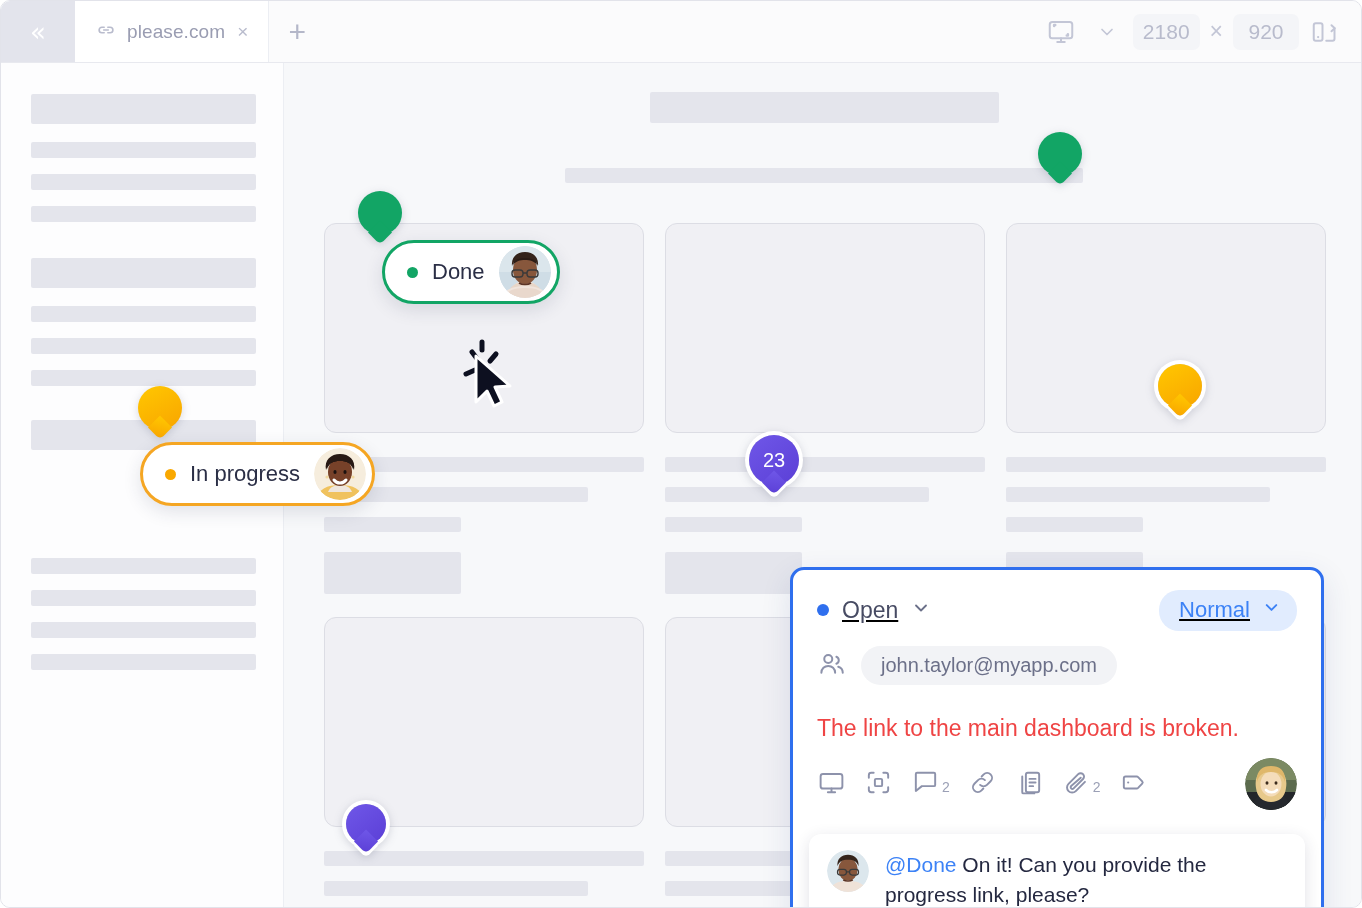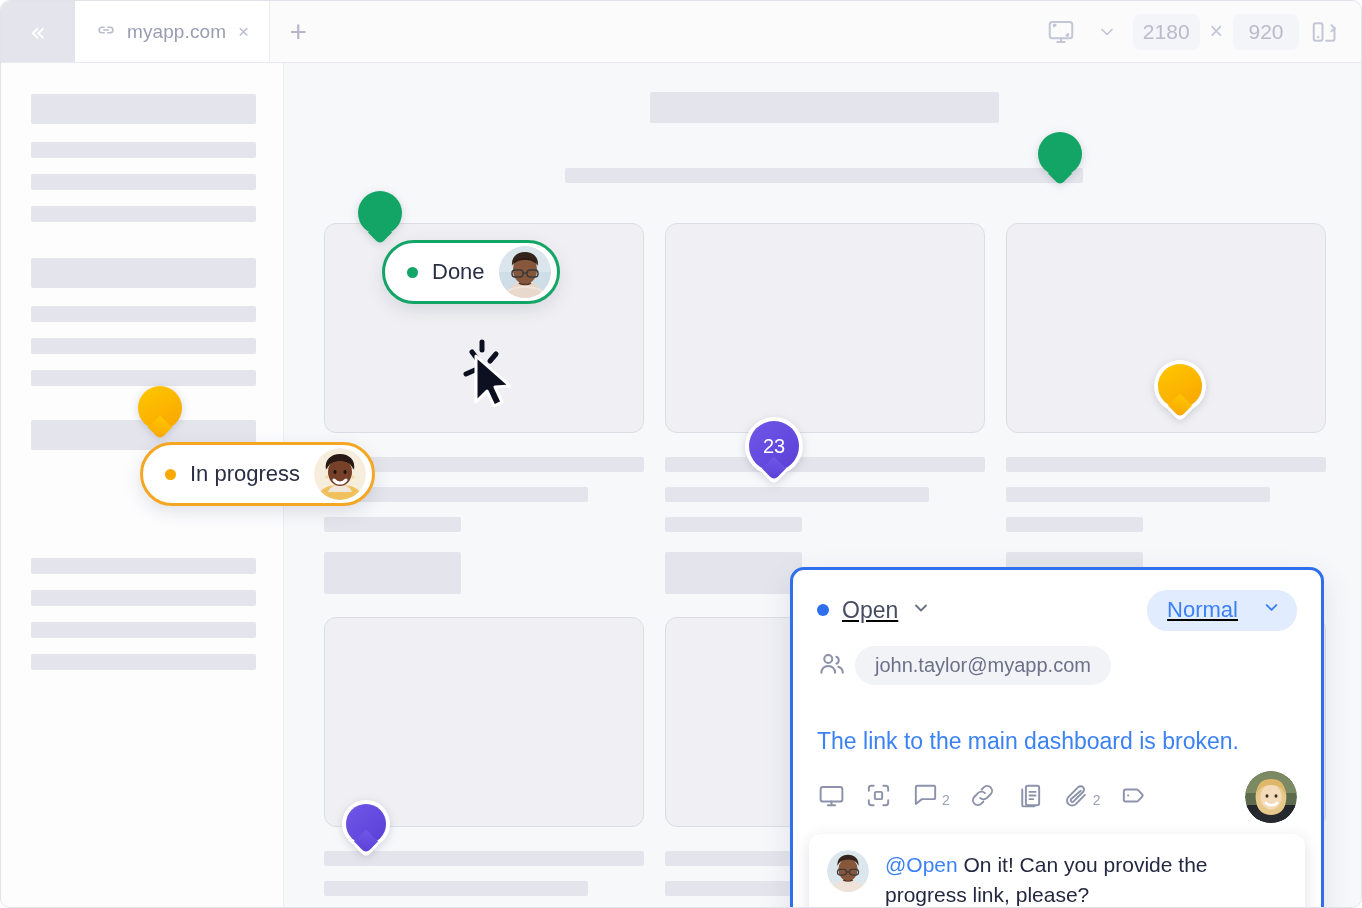--- a/index.html
+++ b/index.html
@@ -121,30 +121,30 @@
     background: #ffffff; border: 3px solid #2f6fee; border-radius: 14px;
     box-shadow: 0 10px 30px rgba(40,60,120,.12);
     padding: 20px 24px 0 24px;
   }
   .panel-head { display: flex; align-items: center; justify-content: space-between;
     height: 40px; text-decoration: underline; }
   .status-open { display: flex; align-items: center; gap: 13px; cursor: pointer; }
   .status-open .bdot { width: 12px; height: 12px; border-radius: 50%; background: #2f6fee; }
   .status-open .txt { font-size: 23px; color: #474b63; }
   .prio-chip {
-    display: flex; align-items: flex-start; gap: 24px;
+    display: flex; align-items: flex-start; gap: 12px;
     background: #e1ecfe; color: #3c82f6; border-radius: 20px;
     padding: 7px 16px 8px 20px; font-size: 22px; cursor: pointer;
   }
-  .assignee-row { display: flex; align-items: center; gap: 8px; margin-top: 16px; }
+  .assignee-row { display: flex; align-items: center; gap: 14px; margin-top: 16px; }
   .assignee-chip {
     background: #f2f3f6; border-radius: 20px; padding: 8px 20px;
     font-size: 20px; color: #6c7089; cursor: pointer;
   }
-  .panel-msg { font-size: 23px; color: #3b82f6; margin-top: 41px; line-height: 1.35; }
+  .panel-msg { font-size: 23px; color: #ef4444; margin-top: 28px; line-height: 1.35; }
   .tool-row { display: flex; align-items: center; gap: 18px; margin-top: 24px;
     position: relative; }
   .tool { display: flex; align-items: flex-end; gap: 2px; color: #8d92ab; cursor: pointer; }
   .tool .cnt { font-size: 14px; color: #9ba0b6; line-height: 1; padding-bottom: 3px; }
   .tool-avatar { position: absolute; right: 0; top: -10px; width: 52px; height: 52px;
     border-radius: 50%; overflow: hidden; }
   .reply {
     position: absolute; left: 16px; right: 16px; top: 264px;
     background: #ffffff; border-radius: 12px;
     box-shadow: 0 4px 16px rgba(40,45,80,.14);
@@ -167,21 +167,21 @@
     </div>
 
     <div class="tab">
       <span class="link-icon">
         <svg width="22" height="22" viewBox="0 0 24 24" fill="none" stroke="#b9bccd" stroke-width="1.8" stroke-linecap="round">
           <path d="M9.5 12h5"></path>
           <path d="M10 9H7.5a3 3 0 0 0 0 6H10"></path>
           <path d="M14 9h2.5a3 3 0 0 1 0 6H14"></path>
         </svg>
       </span>
-      <span class="tab-title">myapp.com</span>
+      <span class="tab-title">please.com</span>
       <span class="tab-close">×</span>
     </div>
 
     <div class="newtab">+</div>
 
     <div class="topbar-spacer"></div>
 
     <div class="topbar-right">
       <div class="icon-btn">
         <svg width="30" height="30" viewBox="0 0 24 24" fill="none" stroke="#c3c6d6" stroke-width="1.6" stroke-linecap="round" stroke-linejoin="round">
@@ -271,21 +271,21 @@
     </div>
 
     <div class="pin pin-yellow" style="left:137px;top:323px;">
       <span></span>
     </div>
 
     <div class="pin pin-yellow pin-ring" style="left:1157px;top:301px;">
       <span></span>
     </div>
 
-    <div class="pin pin-purple pin-ring" style="left:748px;top:358px;width:50px;height:50px;">
+    <div class="pin pin-purple pin-ring" style="left:748px;top:372px;width:50px;height:50px;">
       <span>23</span>
     </div>
 
     <div class="pin pin-purple pin-ring" style="left:345px;top:741px;width:40px;height:40px;">
       <span></span>
     </div>
 
     <div class="status-badge badge-prog" style="left:139px;top:379px;">
       <span class="dot"></span>
       <span class="label">In progress</span>
@@ -476,19 +476,19 @@
               <ellipse cx="26" cy="24" rx="12" ry="14" fill="#87573c"></ellipse>
               <path d="M13 20c-1-9 5-14 13-14s14 5 13 14c-2-6-6-8-13-8s-11 2-13 8z" fill="#34241b"></path>
               <rect x="13" y="24" width="11" height="7" rx="3" fill="none" stroke="#3a3a3a" stroke-width="1.5"></rect>
               <rect x="28" y="24" width="11" height="7" rx="3" fill="none" stroke="#3a3a3a" stroke-width="1.5"></rect>
               <path d="M24 27h4" stroke="#3a3a3a" stroke-width="1.5"></path>
               <path d="M20 37c3 2 9 2 12 0" stroke="#5b3426" stroke-width="1.6" fill="none"></path>
             </g>
           </svg>
         </span>
         <div class="txt">
-          <span class="mention">@Open</span><span> On it! Can you provide the progress link, please?</span>
+          <span class="mention">@Done</span><span> On it! Can you provide the progress link, please?</span>
         </div>
       </div>
 
     </div>
   </div>
 </div>
 
 </body></html>

